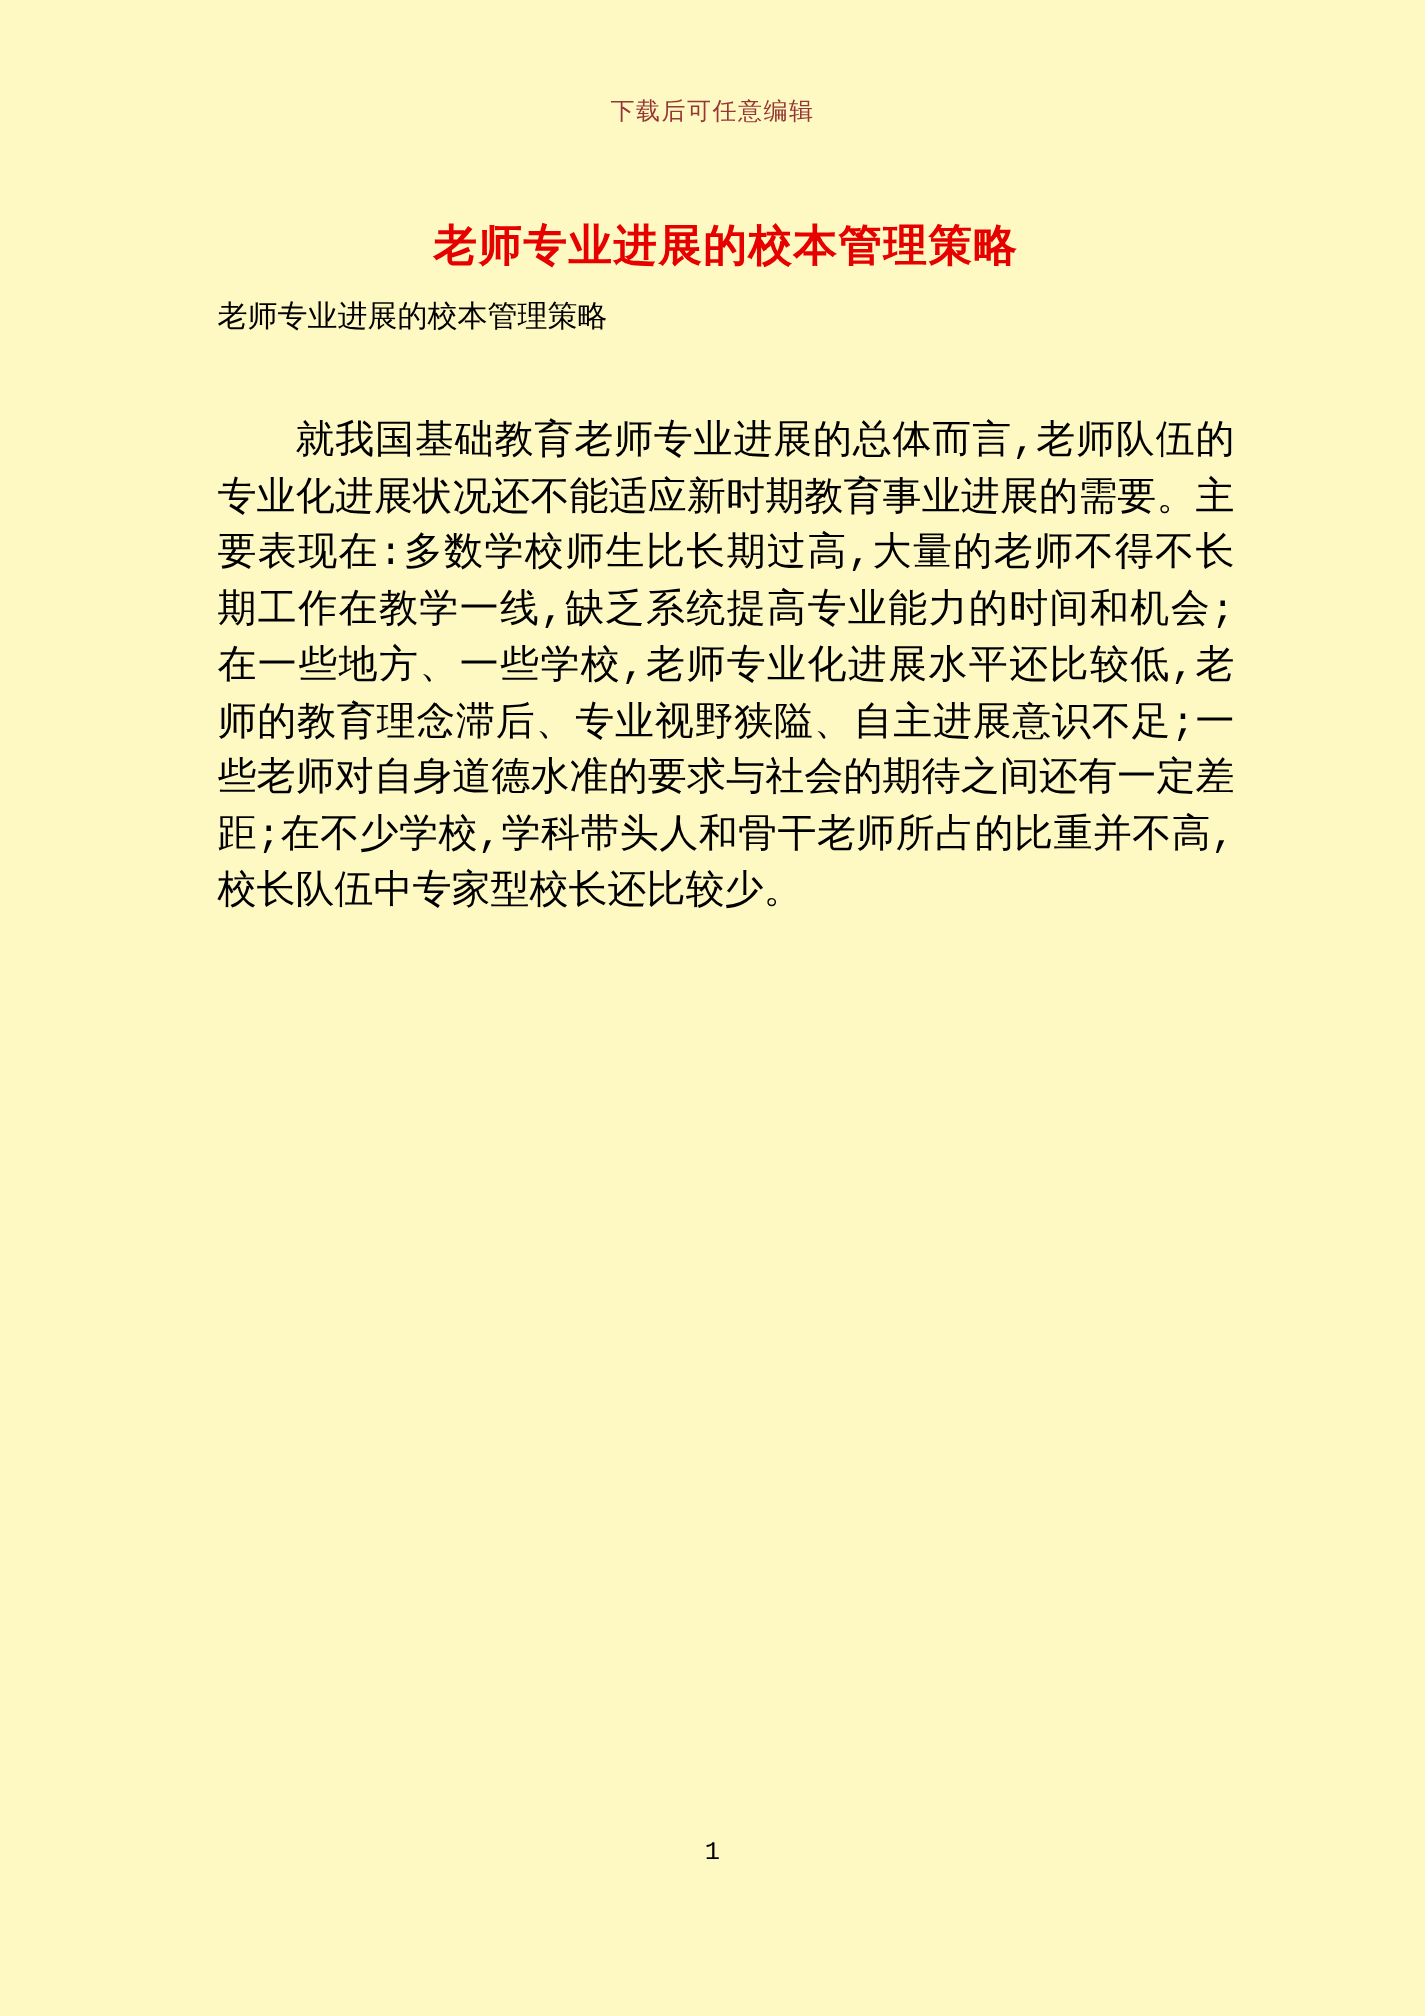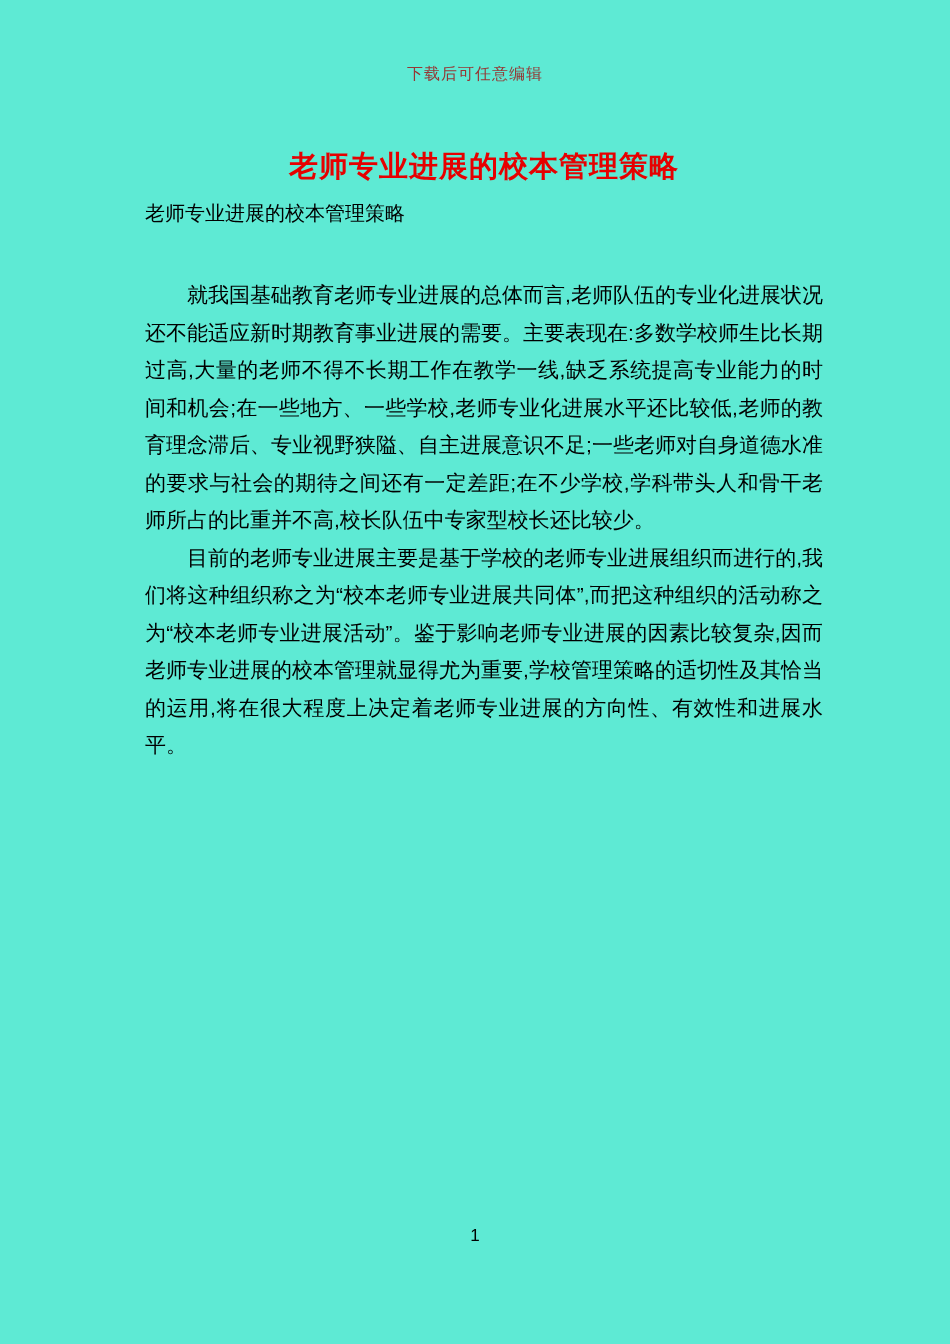--- a/index.html
+++ b/index.html
@@ -5,22 +5,22 @@
 <style>
   html, body {
     margin: 0;
     padding: 0;
     background: #ffffff;
   }
   .page {
     position: relative;
     width: 950px;
     height: 1344px;
-    background: #5eead4;
-    font-family: Liberation Sans, sans-serif;
+    background: #fef9c3;
+    font-family: Liberation Mono, monospace;
     color: #000000;
     overflow: hidden;
   }
   .watermark {
     position: absolute;
     top: 64px;
     left: 0;
     width: 100%;
     text-align: center;
     font-size: 16px;
@@ -46,21 +46,21 @@
     margin: 14px 0 0 0;
     font-size: 20px;
     line-height: 28px;
     color: #000000;
   }
   .body-text {
     margin-top: 49px;
   }
   .body-text p {
     margin: 0;
-    font-size: 21px;
+    font-size: 26px;
     line-height: 37.5px;
     text-align: justify;
     text-justify: inter-ideograph;
     text-indent: 2em;
     color: #000000;
   }
   .page-footer {
     position: absolute;
     top: 1226px;
     left: 0;
@@ -78,20 +78,19 @@
   <div class="watermark">下载后可任意编辑</div>
 
   <div class="content">
 
     <h1 class="doc-title">老师专业进展的校本管理策略</h1>
 
     <div class="doc-subtitle">老师专业进展的校本管理策略</div>
 
     <div class="body-text">
       <p>就我国基础教育老师专业进展的总体而言,老师队伍的专业化进展状况还不能适应新时期教育事业进展的需要。主要表现在:多数学校师生比长期过高,大量的老师不得不长期工作在教学一线,缺乏系统提高专业能力的时间和机会;在一些地方、一些学校,老师专业化进展水平还比较低,老师的教育理念滞后、专业视野狭隘、自主进展意识不足;一些老师对自身道德水准的要求与社会的期待之间还有一定差距;在不少学校,学科带头人和骨干老师所占的比重并不高,校长队伍中专家型校长还比较少。</p>
-      <p>目前的老师专业进展主要是基于学校的老师专业进展组织而进行的,我们将这种组织称之为“校本老师专业进展共同体”,而把这种组织的活动称之为“校本老师专业进展活动”。鉴于影响老师专业进展的因素比较复杂,因而老师专业进展的校本管理就显得尤为重要,学校管理策略的适切性及其恰当的运用,将在很大程度上决定着老师专业进展的方向性、有效性和进展水平。</p>
     </div>
 
   </div>
 
   <div class="page-footer">1</div>
 
 </div>
 
 </body></html>

